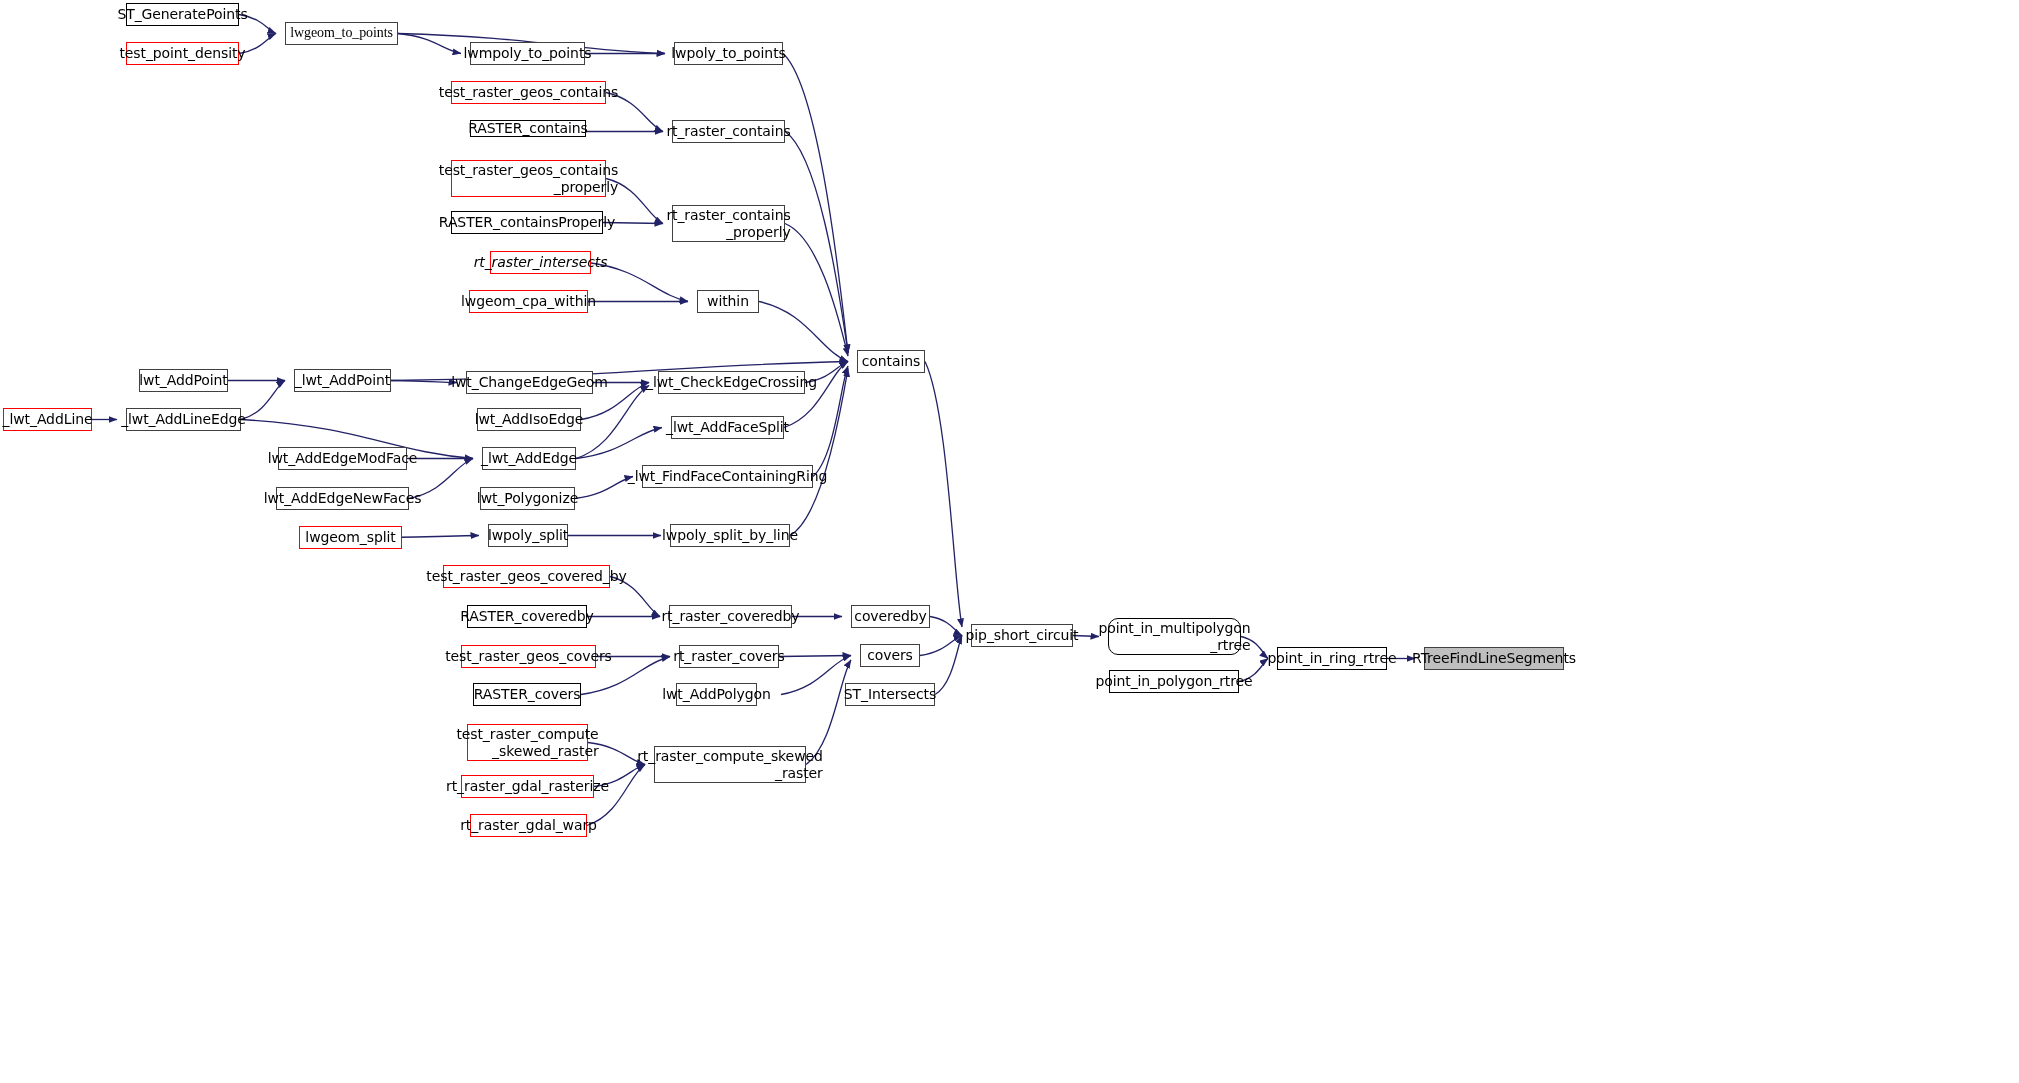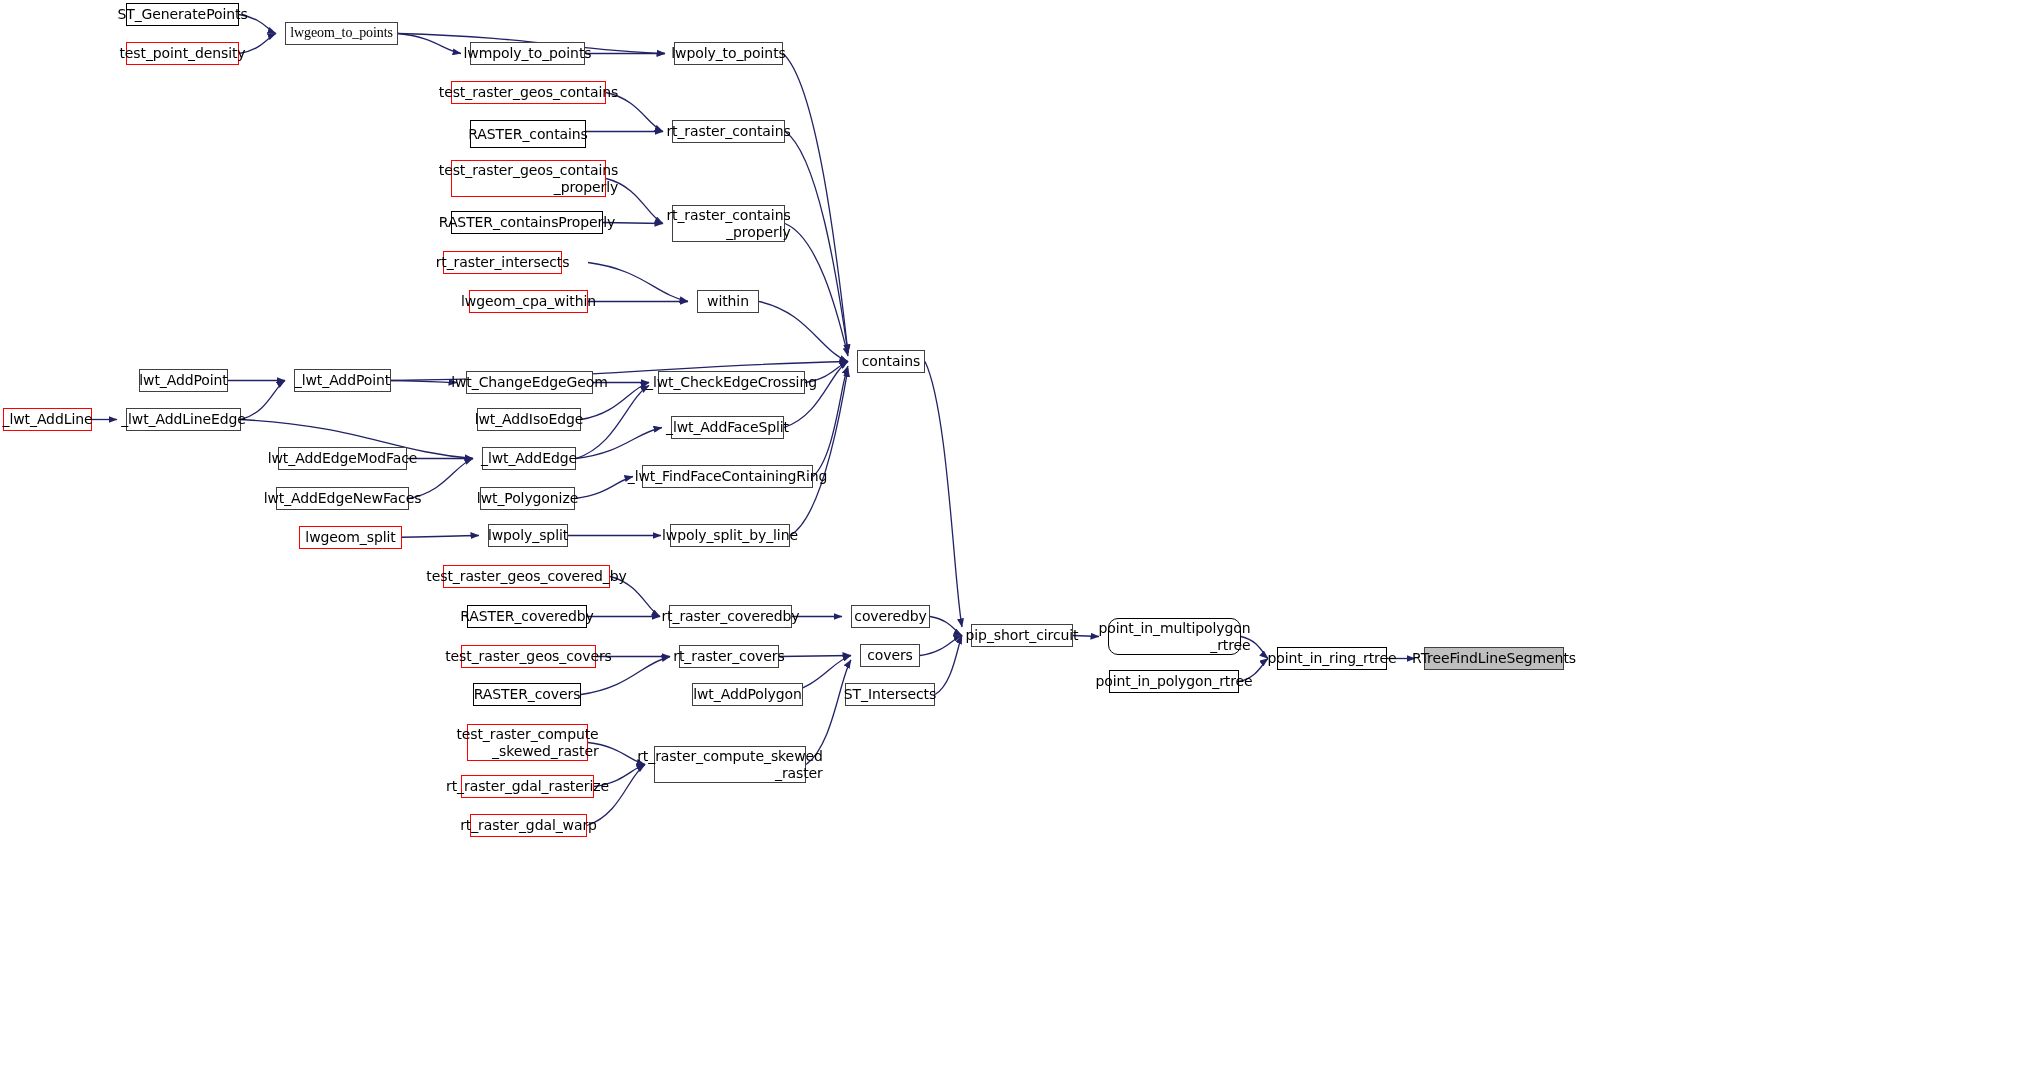--- a/index.html
+++ b/index.html
@@ -113,28 +113,28 @@
       <path d="M594,786.5 C624,782.54 631.2,768.46 645,764.5" fill="none" stroke="#222266" stroke-width="1.3" marker-end="url(#arrowhead)"></path>
       <path d="M587,825.5 C620.5,814.52 628.54,775.48 645,764.5" fill="none" stroke="#222266" stroke-width="1.3" marker-end="url(#arrowhead)"></path>
       <path d="M806,764.5 C833,745.6648 839.48,678.6952 851,659.86" fill="none" stroke="#222266" stroke-width="1.3" marker-end="url(#arrowhead)"></path>
     </svg>
 <div class="node" style="left: 126px; top: 3px; width: 113px; height: 23px;">ST_GeneratePoints</div>
     <div class="node red" style="left: 126px; top: 42px; width: 113px; height: 23px;">test_point_density</div>
     <div class="node thick" style="left: 285px; top: 22px; width: 113px; height: 23px; font-family: Liberation Serif, serif;">lwgeom_to_points</div>
     <div class="node thick" style="left: 470px; top: 42px; width: 115px; height: 23px;">lwmpoly_to_points</div>
     <div class="node thick" style="left: 674px; top: 42px; width: 109px; height: 23px;">lwpoly_to_points</div>
     <div class="node red" style="left: 451px; top: 81px; width: 155px; height: 23px;">test_raster_geos_contains</div>
-    <div class="node" style="left: 470px; top: 120px; width: 116px; height: 28px;">RASTER_contains</div>
+    <div class="node" style="left: 470px; top: 120px; width: 116px; height: 17px;">RASTER_contains</div>
     <div class="node thick" style="left: 672px; top: 120px; width: 113px; height: 23px;">rt_raster_contains</div>
     <div class="node red" style="left: 451px; top: 160px; width: 155px; height: 37px;">test_raster_geos_contains
 _properly</div>
     <div class="node" style="left: 451px; top: 211px; width: 152px; height: 23px;">RASTER_containsProperly</div>
     <div class="node thick" style="left: 672px; top: 205px; width: 113px; height: 37px;">rt_raster_contains
 _properly</div>
-    <div class="node red" style="left: 443px; top: 251px; width: 119px; height: 23px;">rt_raster_intersects</div>
+    <div class="node red" style="left: 490px; top: 251px; width: 101px; height: 23px; font-style: italic;">rt_raster_intersects</div>
     <div class="node red" style="left: 469px; top: 290px; width: 119px; height: 23px;">lwgeom_cpa_within</div>
     <div class="node thick" style="left: 697px; top: 290px; width: 62px; height: 23px;">within</div>
     <div class="node thick" style="left: 857px; top: 350px; width: 68px; height: 23px;">contains</div>
     <div class="node thick" style="left: 139px; top: 369px; width: 89px; height: 23px;">lwt_AddPoint</div>
     <div class="node thick" style="left: 294px; top: 369px; width: 97px; height: 23px;">_lwt_AddPoint</div>
     <div class="node thick" style="left: 466px; top: 371px; width: 127px; height: 23px;">lwt_ChangeEdgeGeom</div>
     <div class="node thick" style="left: 658px; top: 371px; width: 147px; height: 23px;">_lwt_CheckEdgeCrossing</div>
     <div class="node red" style="left: 3px; top: 408px; width: 89px; height: 23px;">_lwt_AddLine</div>
     <div class="node thick" style="left: 126px; top: 408px; width: 115px; height: 23px;">_lwt_AddLineEdge</div>
     <div class="node thick" style="left: 477px; top: 408px; width: 104px; height: 23px;">lwt_AddIsoEdge</div>
@@ -153,21 +153,21 @@
     <div class="node thick" style="left: 851px; top: 605px; width: 79px; height: 23px;">coveredby</div>
     <div class="node thick" style="left: 971px; top: 624px; width: 102px; height: 23px;">pip_short_circuit</div>
     <div class="node red" style="left: 461px; top: 645px; width: 135px; height: 23px;">test_raster_geos_covers</div>
     <div class="node thick" style="left: 679px; top: 645px; width: 100px; height: 23px;">rt_raster_covers</div>
     <div class="node thick" style="left: 860px; top: 644px; width: 60px; height: 23px;">covers</div>
     <div class="node" style="left: 1108px; top: 618px; width: 133px; height: 37px; border-radius: 10px;">point_in_multipolygon
 _rtree</div>
     <div class="node" style="left: 1277px; top: 647px; width: 110px; height: 23px;">point_in_ring_rtree</div>
     <div class="node current" style="left: 1424px; top: 647px; width: 140px; height: 23px;">RTreeFindLineSegments</div>
     <div class="node" style="left: 473px; top: 683px; width: 108px; height: 23px;">RASTER_covers</div>
-    <div class="node thick" style="left: 692px; top: 683px; width: 111px; height: 23px;">lwt_AddPolygon</div>
+    <div class="node thick" style="left: 676px; top: 683px; width: 81px; height: 23px;">lwt_AddPolygon</div>
     <div class="node thick" style="left: 845px; top: 683px; width: 90px; height: 23px;">ST_Intersects</div>
     <div class="node" style="left: 1109px; top: 670px; width: 130px; height: 23px;">point_in_polygon_rtree</div>
     <div class="node red" style="left: 467px; top: 724px; width: 121px; height: 37px;">test_raster_compute
 _skewed_raster</div>
     <div class="node thick" style="left: 654px; top: 746px; width: 152px; height: 37px;">rt_raster_compute_skewed
 _raster</div>
     <div class="node red" style="left: 461px; top: 775px; width: 133px; height: 23px;">rt_raster_gdal_rasterize</div>
     <div class="node red" style="left: 470px; top: 814px; width: 117px; height: 23px;">rt_raster_gdal_warp</div>
   </div>
 

